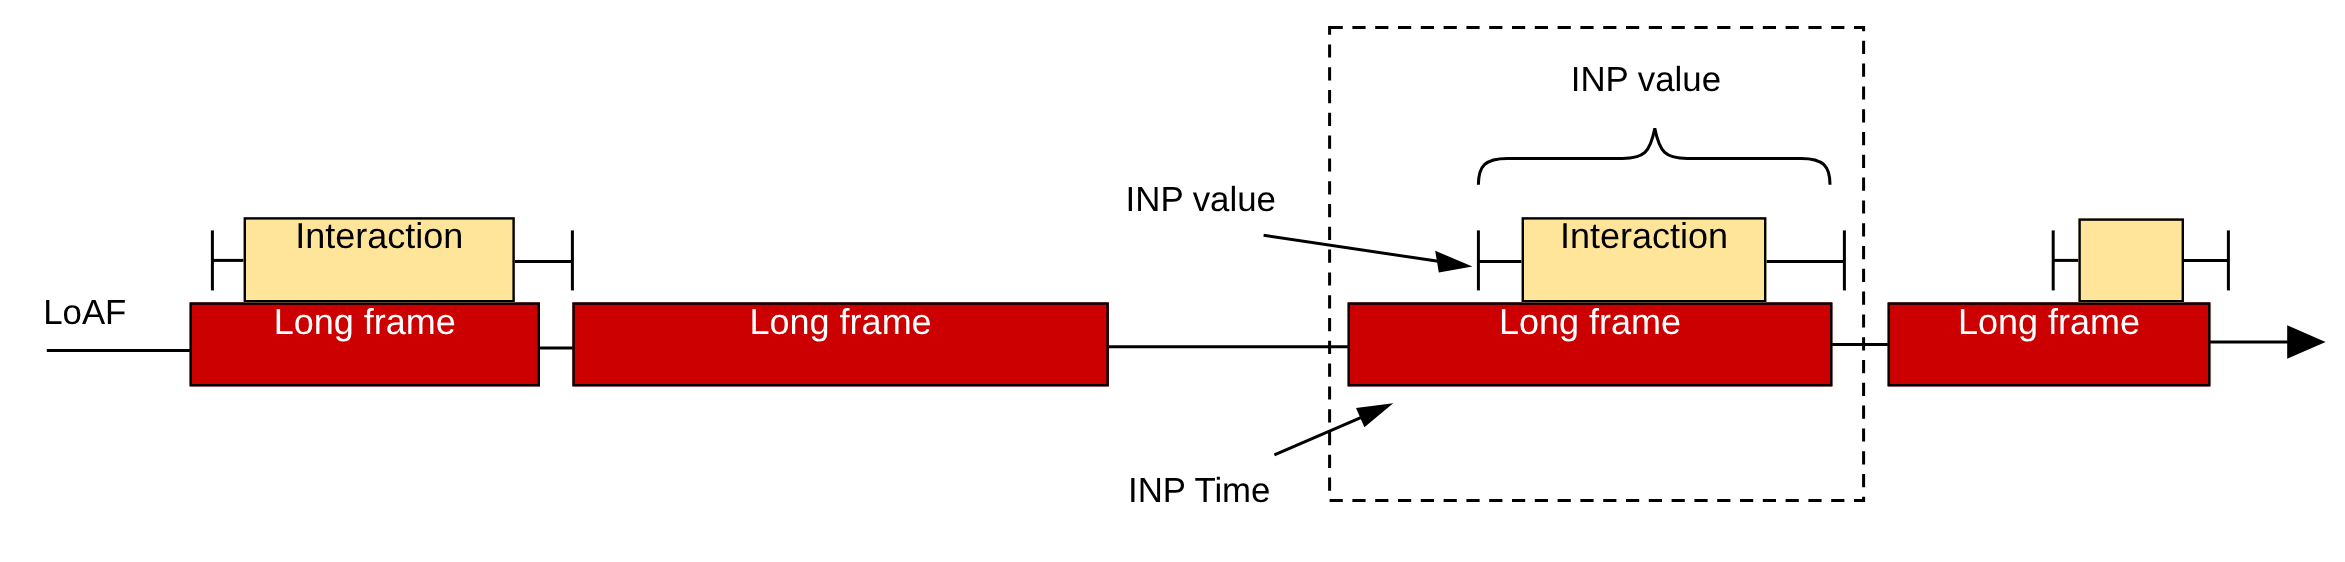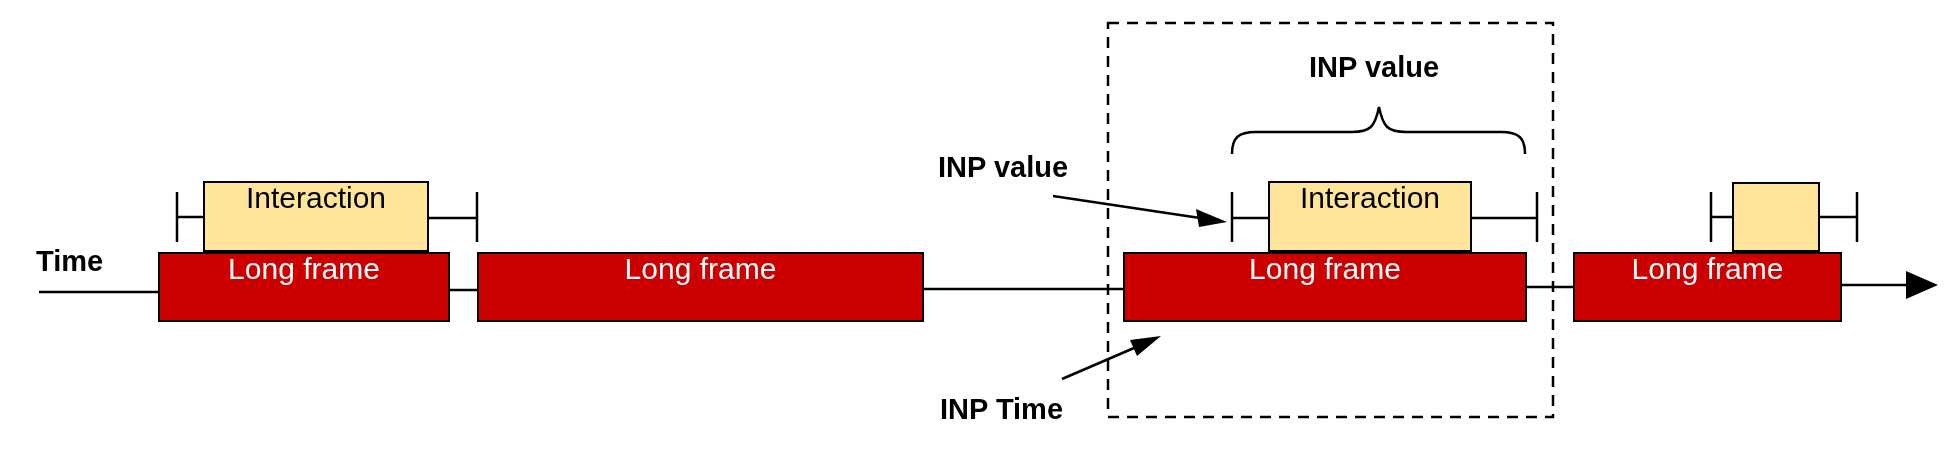--- a/index.html
+++ b/index.html
@@ -54,21 +54,20 @@
     color: #000000;
     z-index: 2;
   }
   .label {
     position: absolute;
     color: #000000;
     font-size: 29px;
     line-height: 1.1;
     white-space: nowrap;
     z-index: 3;
-    font-weight: bold;
   }
 </style>
 </head>
 <body>
 
 <div class="canvas">
 
   <svg class="lines-layer" viewBox="0 0 1954 468">
 
     <line x1="39" y1="292" x2="160" y2="292" stroke-width="2.5"></line>
@@ -120,18 +119,18 @@
   <div class="box interaction" style="left:203px; top:181px; width:226px; height:71px;">
     <span>Interaction</span>
   </div>
   <div class="box interaction" style="left:1268px; top:181px; width:204px; height:71px;">
     <span>Interaction</span>
   </div>
   <div class="box interaction" style="left:1732px; top:182px; width:88px; height:70px;">
     <span></span>
   </div>
 
-  <div class="label" style="left:36px; top:246px;">Time</div>
+  <div class="label" style="left:36px; top:246px;">LoAF</div>
   <div class="label" style="left:938px; top:152px;">INP value</div>
   <div class="label" style="left:1309px; top:52px;">INP value</div>
   <div class="label" style="left:940px; top:394px;">INP Time</div>
 
 </div>
 
 </body></html>

